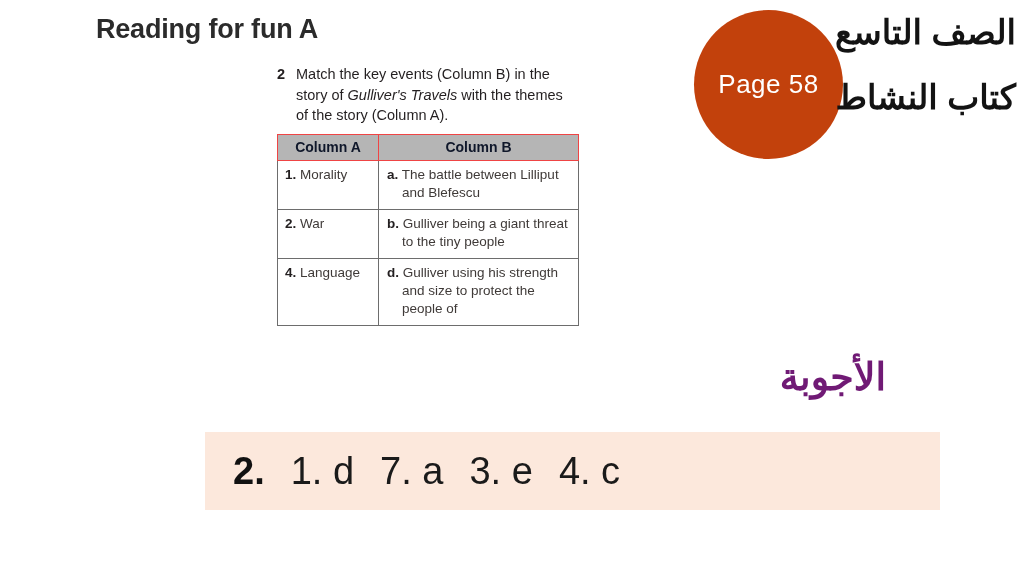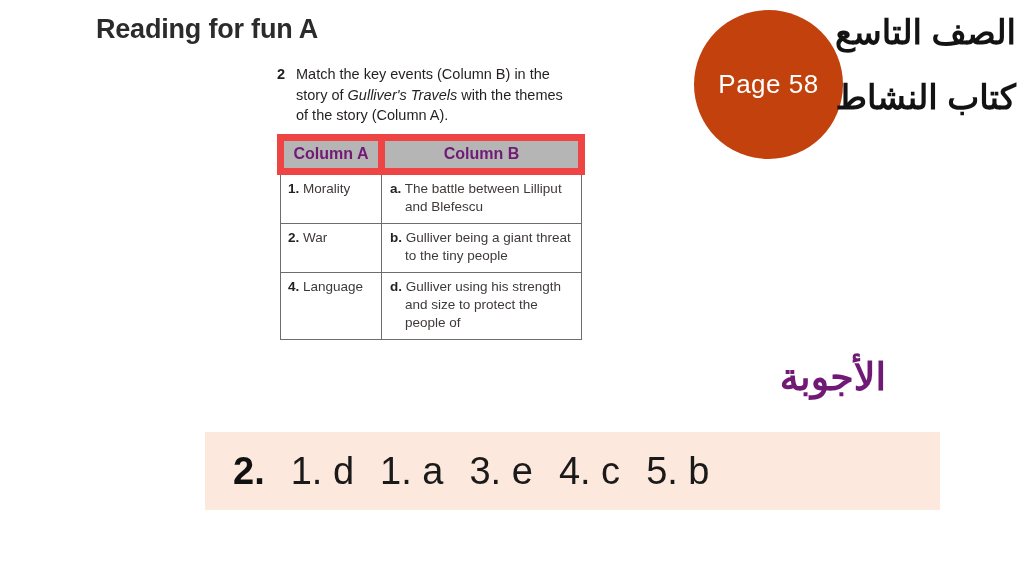--- a/index.html
+++ b/index.html
@@ -58,24 +58,24 @@
     width: 301px;
     border-collapse: collapse;
     table-layout: fixed;
     border: 1px solid #6d6d6d;
   }
   #match-table col.col-a { width: 101px; }
   #match-table col.col-b { width: 200px; }
 
   #match-table th {
     background: #b5b5b5;
-    border: 7px solid #ef4444;
-    font-size: 16px;
-    font-weight: bold;
-    color: #701a75;
+    border: 1px solid #ef4444;
+    font-size: 14px;
+    font-weight: bold;
+    color: #0f172a;
     padding: 4px 0 5px 0;
     text-align: center;
   }
   #match-table td {
     border: 1px solid #6d6d6d;
     vertical-align: top;
     font-size: 13.5px;
     line-height: 18px;
     padding: 5px 7px 7px 7px;
     color: #3f3a38;
@@ -227,17 +227,16 @@
 </div>
 
 <div class="arabic-meta" id="meta-grade">الصف التاسع</div>
 <div class="arabic-meta" id="meta-book">كتاب النشاط</div>
 
 <div id="answers-heading">الأجوبة</div>
 
 <div id="answer-strip">
   <span class="ex-num">2.</span>
   <span class="ans">1. d</span>
-  <span class="ans">1. a</span>
+  <span class="ans">7. a</span>
   <span class="ans">3. e</span>
   <span class="ans">4. c</span>
-  <span class="ans">5. b</span>
 </div>
 
 </body></html>

